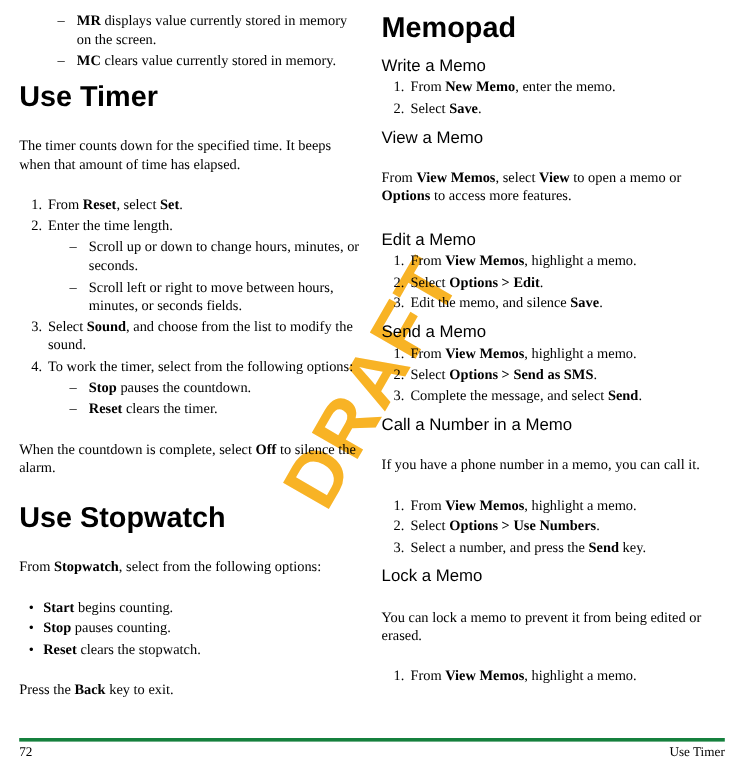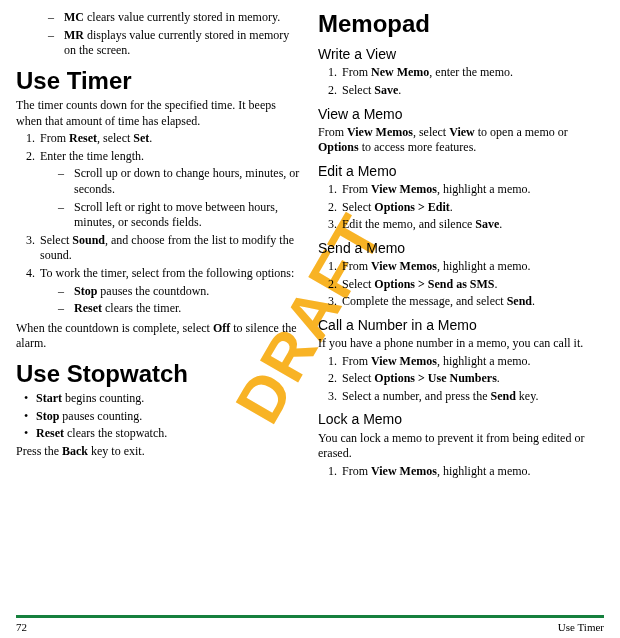--- a/index.html
+++ b/index.html
@@ -35,21 +35,21 @@
     font-size: 24px;
     font-weight: bold;
     margin: 6px 0 2px 0;
   }
   .h2 {
     font-family: Arial, Helvetica, sans-serif;
     font-size: 14px;
     font-weight: normal;
     margin: 6px 0 2px 0;
   }
-  p { margin: 2px 0; }
+  p { margin: 18px 0; }
   ol { margin: 2px 0 4px 0; padding-left: 22px; }
   ol li { margin: 2px 0; padding-left: 2px; }
   ul.dash { list-style: none; margin: 2px 0 2px 0; padding-left: 22px; }
   ul.dash > li { margin: 2px 0; position: relative; padding-left: 12px; }
   ul.dash > li::before { content: "–"; position: absolute; left: -4px; }
   ul.bullet { list-style: none; margin: 2px 0; padding-left: 8px; }
   ul.bullet > li { margin: 2px 0; position: relative; padding-left: 12px; }
   ul.bullet > li::before { content: "•"; position: absolute; left: 0; }
   b { font-weight: bold; }
   .footer {
@@ -82,22 +82,22 @@
 </head>
 <body>
 
 <div class="page">
   <div class="watermark">DRAFT</div>
 
   <div class="content columns">
 
     <div class="col">
       <ul class="dash" style="margin-left:14px;">
+        <li><b>MR</b><span> displays value currently stored in memory on the screen.</span></li>
         <li><b>MC</b><span> clears value currently stored in memory.</span></li>
-        <li><b>MR</b><span> displays value currently stored in memory on the screen.</span></li>
       </ul>
 
       <div class="h1">Use Timer</div>
       <p>The timer counts down for the specified time. It beeps when that amount of time has elapsed.</p>
       <ol>
         <li><span>From </span><b>Reset</b><span>, select </span><b>Set</b><span>.</span></li>
         <li>
           <span>Enter the time length.</span>
           <ul class="dash">
             <li>Scroll up or down to change hours, minutes, or seconds.</li>
@@ -109,32 +109,33 @@
           <span>To work the timer, select from the following options:</span>
           <ul class="dash">
             <li><b>Stop</b><span> pauses the countdown.</span></li>
             <li><b>Reset</b><span> clears the timer.</span></li>
           </ul>
         </li>
       </ol>
       <p><span>When the countdown is complete, select </span><b>Off</b><span> to silence the alarm.</span></p>
 
       <div class="h1">Use Stopwatch</div>
+      <p><span>From </span><b>Stopwatch</b><span>, select from the following options:</span></p>
       <ul class="bullet">
         <li><b>Start</b><span> begins counting.</span></li>
         <li><b>Stop</b><span> pauses counting.</span></li>
         <li><b>Reset</b><span> clears the stopwatch.</span></li>
       </ul>
       <p><span>Press the </span><b>Back</b><span> key to exit.</span></p>
     </div>
 
     <div class="col">
       <div class="h1" style="margin-top:0;">Memopad</div>
 
-      <div class="h2">Write a View</div>
+      <div class="h2">Write a Memo</div>
       <ol>
         <li><span>From </span><b>New Memo</b><span>, enter the memo.</span></li>
         <li><span>Select </span><b>Save</b><span>.</span></li>
       </ol>
 
       <div class="h2">View a Memo</div>
       <p><span>From </span><b>View Memos</b><span>, select </span><b>View</b><span> to open a memo or </span><b>Options</b><span> to access more features.</span></p>
 
       <div class="h2">Edit a Memo</div>
       <ol>

